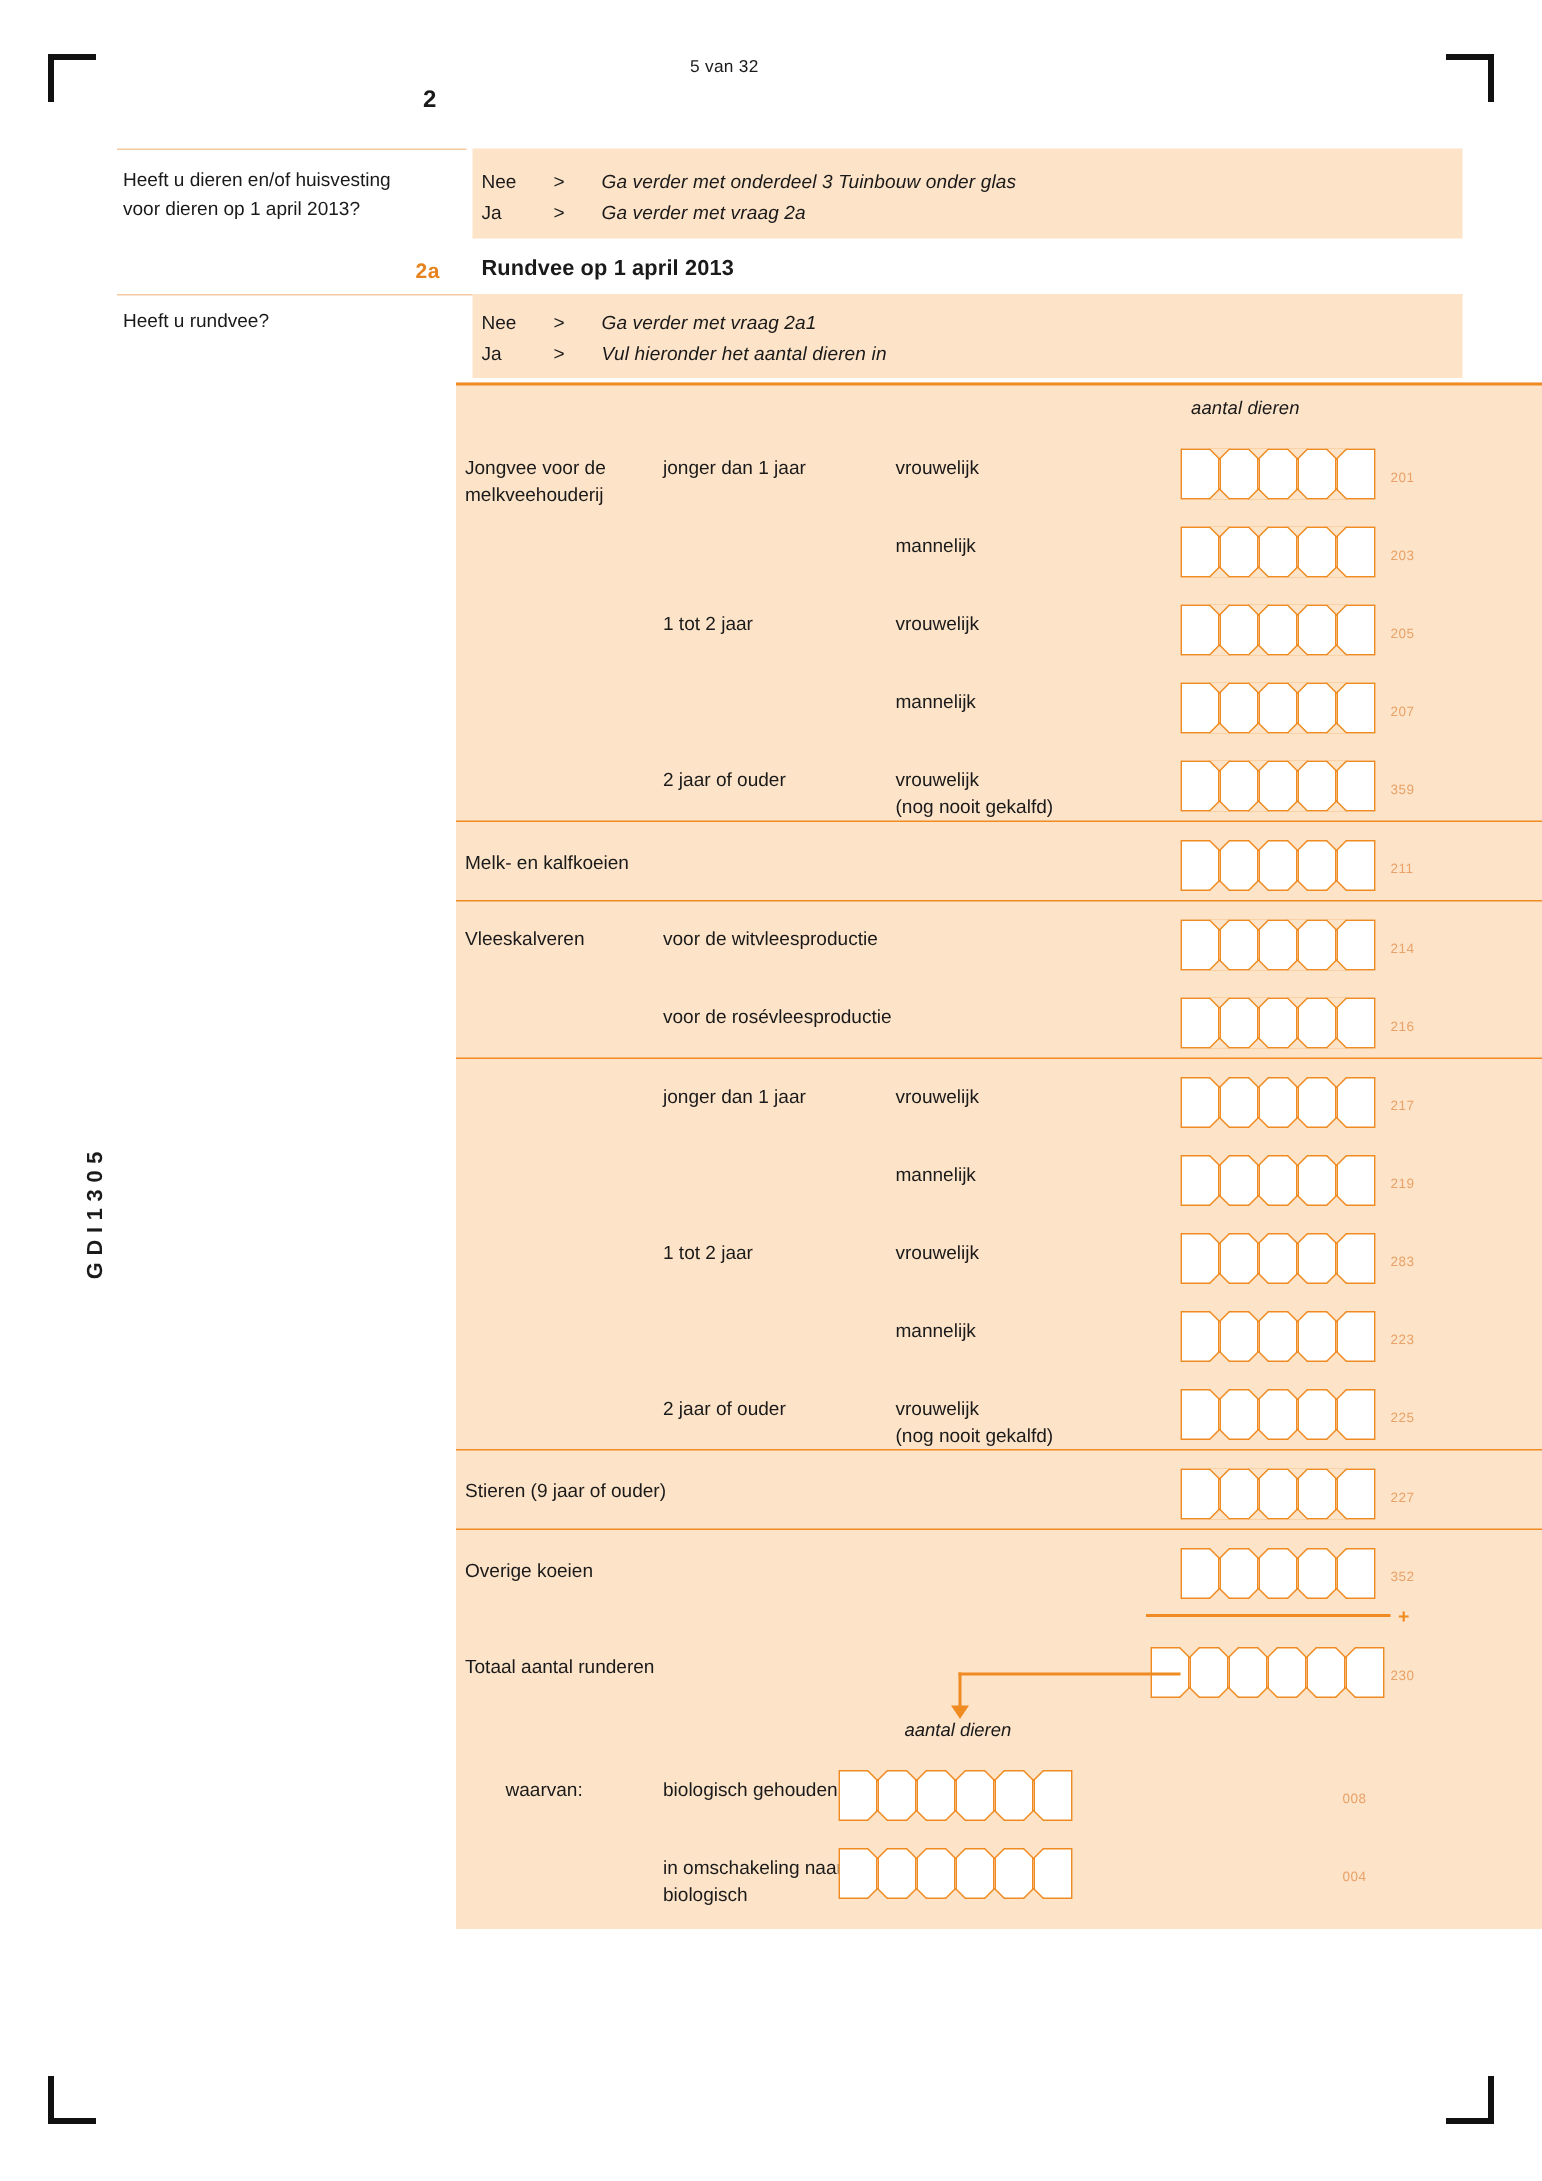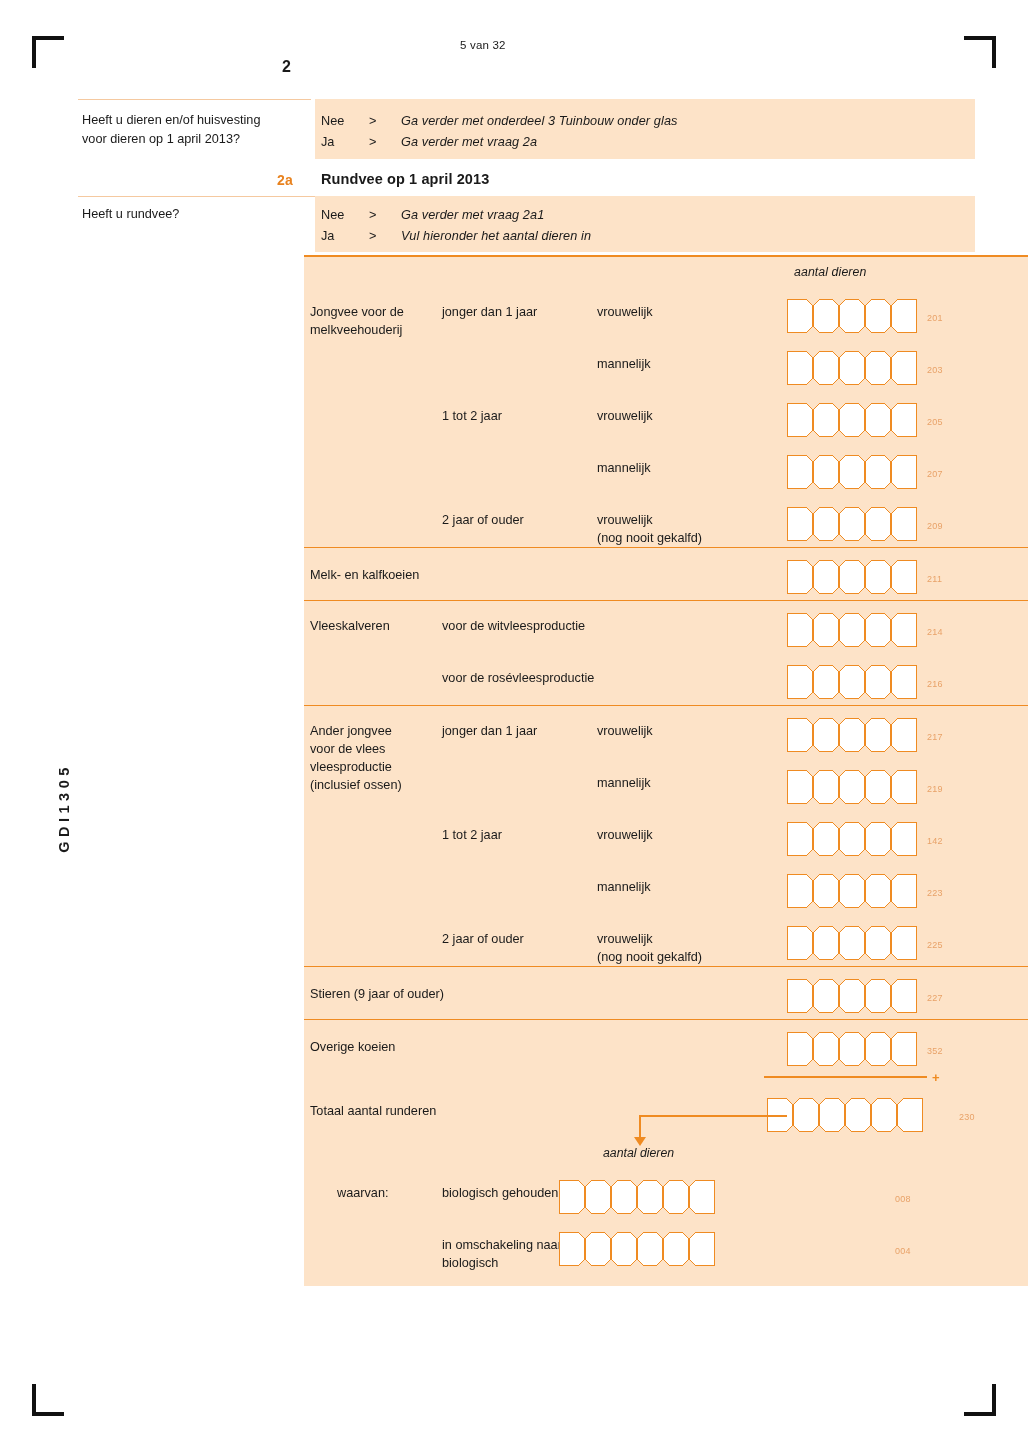--- a/index.html
+++ b/index.html
@@ -548,21 +548,21 @@
                 <path d="M1 0 L8 7 L15 0" stroke="#ef8b22" fill="none" stroke-width="1"></path>
                 <path d="M1 34 L8 27 L15 34" stroke="#ef8b22" fill="none" stroke-width="1"></path>
               </svg>
               <div class="notch t" style="left: 97px;"></div>
               <div class="notch b" style="left: 97px;"></div>
               <svg width="16" height="34" style="position: absolute; left: 96px; top: 0px;">
                 <path d="M1 0 L8 7 L15 0" stroke="#ef8b22" fill="none" stroke-width="1"></path>
                 <path d="M1 34 L8 27 L15 34" stroke="#ef8b22" fill="none" stroke-width="1"></path>
               </svg>
             </div>
-            <div class="code" style="left: 140px; top: 26px;">209</div>
+            <div class="code" style="left: 140px; top: 26px;">359</div>
           </div>
         </div>
       </div>
       <div class="grp">
         <div class="grp-label" style="top: 18px;">Melk- en kalfkoeien</div>
         <div class="trow">
           <div class="c1"></div>
           <div class="c2">
             <div class="cell-txt" style="padding-top: 16px;"></div>
           </div>
@@ -688,21 +688,20 @@
               <svg width="16" height="34" style="position: absolute; left: 96px; top: 0px;">
                 <path d="M1 0 L8 7 L15 0" stroke="#ef8b22" fill="none" stroke-width="1"></path>
                 <path d="M1 34 L8 27 L15 34" stroke="#ef8b22" fill="none" stroke-width="1"></path>
               </svg>
             </div>
             <div class="code" style="left: 140px; top: 26px;">216</div>
           </div>
         </div>
       </div>
       <div class="grp">
-        <div class="grp-label" style="top: 16px;">Ander jongvee<br>voor de vlees<br>vleesproductie<br>(inclusief ossen)</div>
         <div class="trow">
           <div class="c1"></div>
           <div class="c2">
             <div class="cell-txt" style="padding-top: 16px;">jonger dan 1 jaar</div>
           </div>
           <div class="c3">
             <div class="cell-txt" style="padding-top: 16px;">vrouwelijk</div>
           </div>
           <div class="c-boxes">
             <div class="comb" style="width: 130px; height: 34px; position: absolute; left: 0px; top: 12px;">
@@ -815,21 +814,21 @@
                 <path d="M1 0 L8 7 L15 0" stroke="#ef8b22" fill="none" stroke-width="1"></path>
                 <path d="M1 34 L8 27 L15 34" stroke="#ef8b22" fill="none" stroke-width="1"></path>
               </svg>
               <div class="notch t" style="left: 97px;"></div>
               <div class="notch b" style="left: 97px;"></div>
               <svg width="16" height="34" style="position: absolute; left: 96px; top: 0px;">
                 <path d="M1 0 L8 7 L15 0" stroke="#ef8b22" fill="none" stroke-width="1"></path>
                 <path d="M1 34 L8 27 L15 34" stroke="#ef8b22" fill="none" stroke-width="1"></path>
               </svg>
             </div>
-            <div class="code" style="left: 140px; top: 26px;">142</div>
+            <div class="code" style="left: 140px; top: 26px;">283</div>
           </div>
         </div>
         <div class="trow">
           <div class="c1"></div>
           <div class="c2">
             <div class="cell-txt" style="padding-top: 16px;"></div>
           </div>
           <div class="c3">
             <div class="cell-txt" style="padding-top: 16px;">mannelijk</div>
           </div>
@@ -1047,21 +1046,21 @@
               <path d="M1 0 L8 7 L15 0" stroke="#ef8b22" fill="none" stroke-width="1"></path>
               <path d="M1 34 L8 27 L15 34" stroke="#ef8b22" fill="none" stroke-width="1"></path>
             </svg>
             <div class="notch t" style="left: 123px;"></div>
             <div class="notch b" style="left: 123px;"></div>
             <svg width="16" height="34" style="position: absolute; left: 122px; top: 0px;">
               <path d="M1 0 L8 7 L15 0" stroke="#ef8b22" fill="none" stroke-width="1"></path>
               <path d="M1 34 L8 27 L15 34" stroke="#ef8b22" fill="none" stroke-width="1"></path>
             </svg>
           </div>
-          <div class="code" style="left: 140px; top: 28px; margin-left: 32px;">230</div>
+          <div class="code" style="left: 140px; top: 28px;">230</div>
         </div>
     </div>
   <div class="arrow-h" style="left: 335px; top: 31px; width: 148px;"></div>
       <div class="arrow-v" style="left: 335px; top: 31px; height: 24px;"></div>
       <div class="arrow-head" style="left: 330px; top: 53px;"></div>
     </div>
 
   <div class="grp" id="organic-group" style="border-top:none; position:relative; padding-bottom:14px;">
     <div class="sub-hdr" style="left:299px; top:0px;">aantal dieren</div>
     <div id="organic-host" style="padding-top:22px;">

